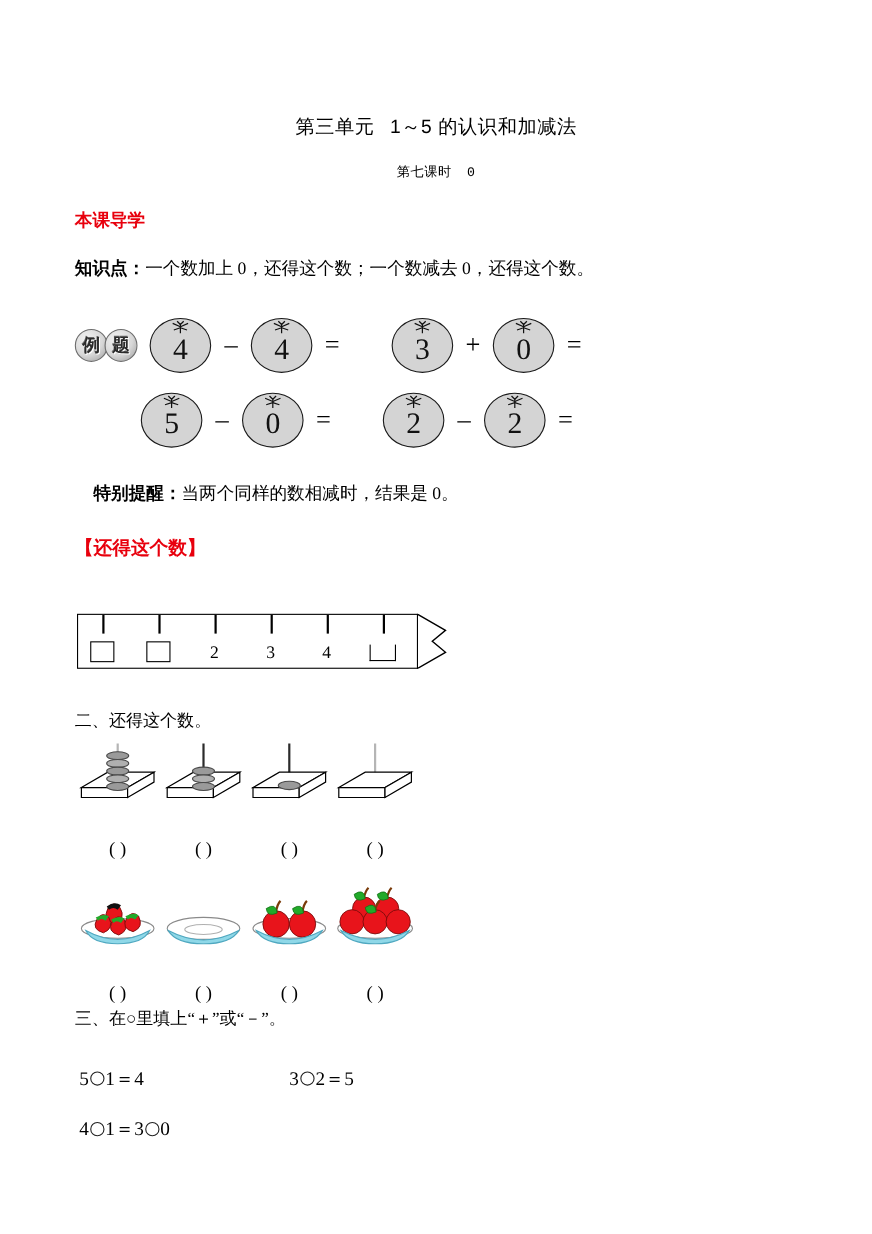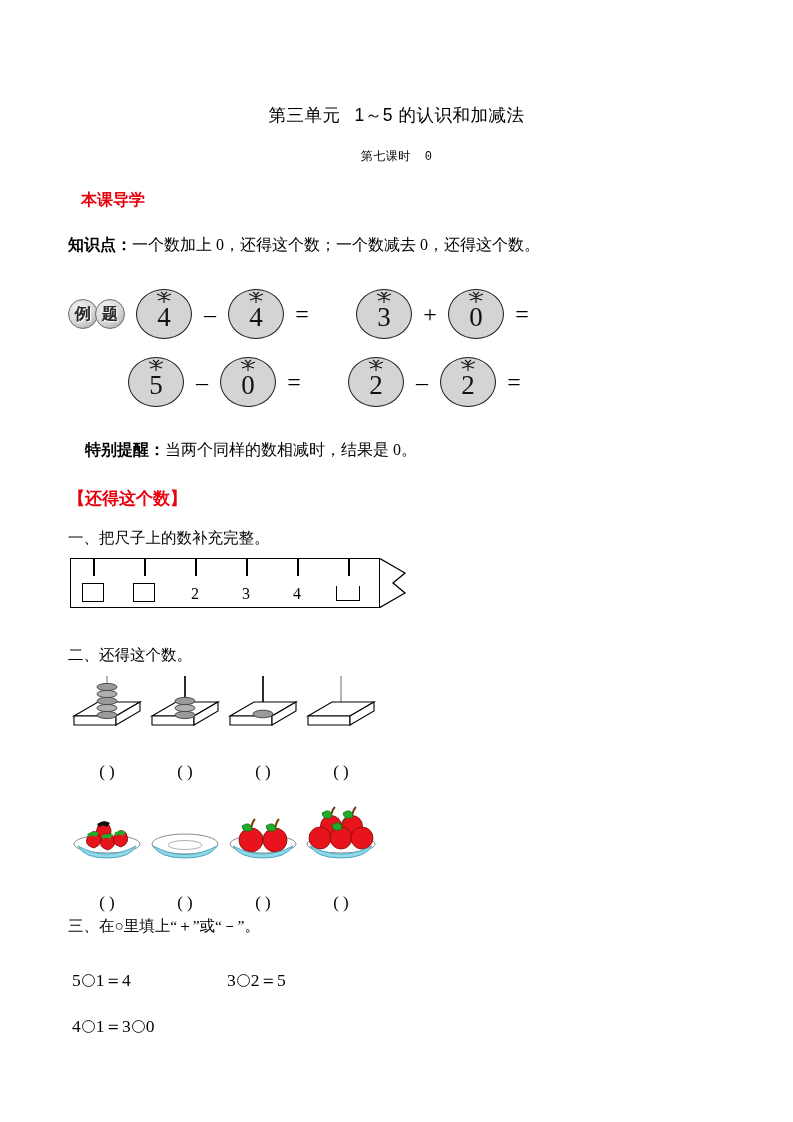--- a/index.html
+++ b/index.html
@@ -29,21 +29,21 @@
     font-family: Liberation Mono, monospace;
   }
   .title-line-2 .spacer { display: inline-block; width: 14px; }
 
   
   .red-head {
     position: absolute; font-weight: bold; color: #e8000d;
     font-family: "Liberation Sans", "DejaVu Sans", sans-serif;
     font-size: 16px;
   }
-  #h-daoxue { left: 68px; top: 190px; margin-left: 13px; }
+  #h-daoxue { left: 68px; top: 190px; }
   #h-xunlian { left: 68px; top: 487px; font-size: 17px; }
 
   .bold-label {
     font-weight: bold;
     font-family: "Liberation Sans", "DejaVu Sans", sans-serif;
   }
 
   .body-line {
     position: absolute; font-size: 16px; line-height: 1.5;
     letter-spacing: 0px;
@@ -131,21 +131,21 @@
   }
   #parens-1 { left: 68px; top: 762px; }
   #parens-2 { left: 68px; top: 893px; }
 
   .bowls { position: absolute; left: 68px; top: 800px; display: flex; }
   .bowl-cell { width: 78px; height: 72px; position: relative; }
 
   
   #q3-text { position: absolute; left: 68px; top: 916px; font-size: 15.5px; }
   .eqgrid { position: absolute; left: 72px; top: 968px; }
-  .eqgrid .r { display: flex; margin-bottom: 22px; font-size: 17.5px; }
+  .eqgrid .r { display: flex; margin-bottom: 22px; font-size: 17.5px; gap: 36px; }
   .eqgrid .c1 { width: 155px; }
   .eqgrid .c2 { width: 180px; }
   .circ-op {
     display: inline-block; width: 13px; height: 13px;
     border: 1.4px solid #222; border-radius: 50%;
     vertical-align: -1px; margin: 0 1px;
   }
 </style>
 </head>
 <body>
@@ -304,21 +304,20 @@
       <span class="op">=</span>
     </div>
   </div>
 
   <div class="body-line" id="p-tebie">
     <span class="bold-label">特别提醒：</span><span>当两个同样的数相减时，结果是 0。</span>
   </div>
 
   <div class="red-head" id="h-xunlian">【还得这个数】</div>
 
-  <div id="q1-text">一、把尺子上的数补充完整。</div>
 
   <div class="ruler-wrap">
     <div class="ruler">
       <div class="tick" style="left:22px;"></div>
       <div class="tick" style="left:73px;"></div>
       <div class="tick" style="left:124px;"></div>
       <div class="tick" style="left:175px;"></div>
       <div class="tick" style="left:226px;"></div>
       <div class="tick" style="left:277px;"></div>
 

